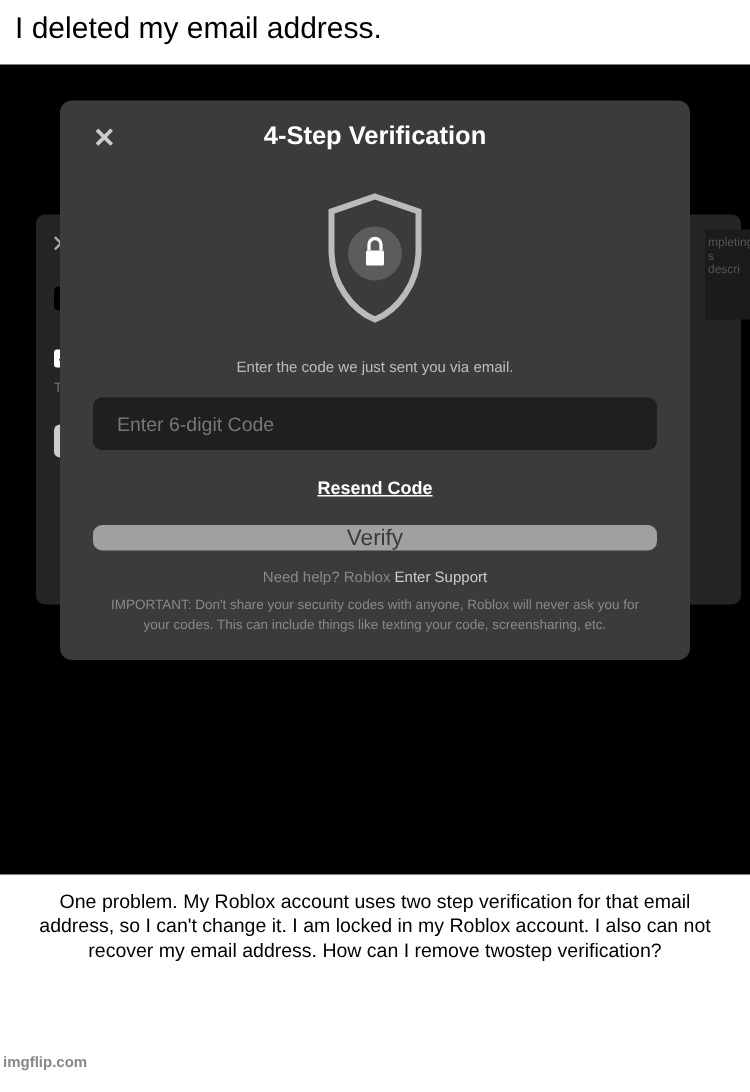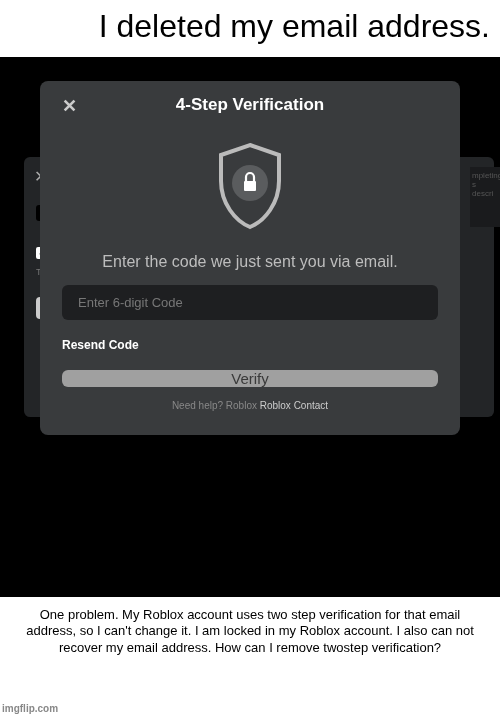--- a/index.html
+++ b/index.html
@@ -5,23 +5,23 @@
     * { margin: 0; padding: 0; box-sizing: border-box; }
     body {
       width: 500px;
       height: 728px;
       background: #fff;
       font-family: Arial, sans-serif;
       position: relative;
     }
     .meme-top {
       font-family: Impact, "Arial Black", sans-serif;
-      font-size: 32px;
+      font-size: 20px;
       color: #000;
-      text-align: right;
+      text-align: left;
       padding: 8px 10px 12px;
     }
     .screenshot-area {
       background: #000;
       width: 100%;
       height: 540px;
       position: relative;
       overflow: hidden;
     }
     .back-panel {
@@ -65,35 +65,35 @@
       padding-bottom: 6px;
     }
     .modal-close {
       position: absolute; left: 0; top: 2px;
       color: #ccc; font-size: 18px; line-height: 1;
       cursor: pointer;
     }
     .shield-box { text-align: center; margin: 20px 0 18px; }
     .shield-svg { width: 78px; height: 90px; }
     .instruction {
-      text-align: center; font-size: 16px; color: #bdbdbd; margin: 8px 0 14px;
+      text-align: center; font-size: 10px; color: #bdbdbd; margin: 8px 0 14px;
     }
     .code-input {
       width: 100%;
       background: #1e1f21;
       border: none;
       border-radius: 6px;
       padding: 10px 16px;
       font-size: 13px;
       color: #fff;
     }
     .code-input::placeholder { color: #777; }
     .resend {
-      font-size: 12px; color: #fff;
-      font-weight: 600; margin: 18px 0;
+      text-align: center; font-size: 12px; color: #fff;
+      font-weight: 600; margin: 18px 0; text-decoration: underline;
     }
     .verify-btn {
       width: 100%;
       background: #a0a0a0;
       color: #3a3a3a;
       border: none;
       border-radius: 6px;
       font-size: 15px;
       font-weight: 500;
     }
@@ -144,19 +144,20 @@
         <circle cx="39" cy="42" r="18" fill="#5a5c5e"></circle>
         <rect x="33" y="40" width="12" height="10" rx="1" fill="#fff"></rect>
         <path d="M35 40 v-4 a4 4 0 0 1 8 0 v4" fill="none" stroke="#fff" stroke-width="2.2"></path>
       </svg>
     </div>
     <div class="instruction">Enter the code we just sent you via email.</div>
     <input class="code-input" type="text" placeholder="Enter 6-digit Code" style="">
     <div class="resend">Resend Code</div>
     <button class="verify-btn">Verify</button>
     <div class="help-line">
-      <span>Need help? Roblox </span><span class="link">Roblox Contact</span>
+      <span>Need help? Roblox </span><span class="link">Enter Support</span>
     </div>
+    <div class="warn">IMPORTANT: Don't share your security codes with anyone, Roblox will never ask you for your codes. This can include things like texting your code, screensharing, etc.</div>
   </div>
 </div>
 
 <div class="meme-bottom">One problem. My Roblox account uses two step verification for that email address, so I can't change it. I am locked in my Roblox account. I also can not recover my email address. How can I remove twostep verification?</div>
 <div class="watermark">imgflip.com</div>
 
 </body></html>

